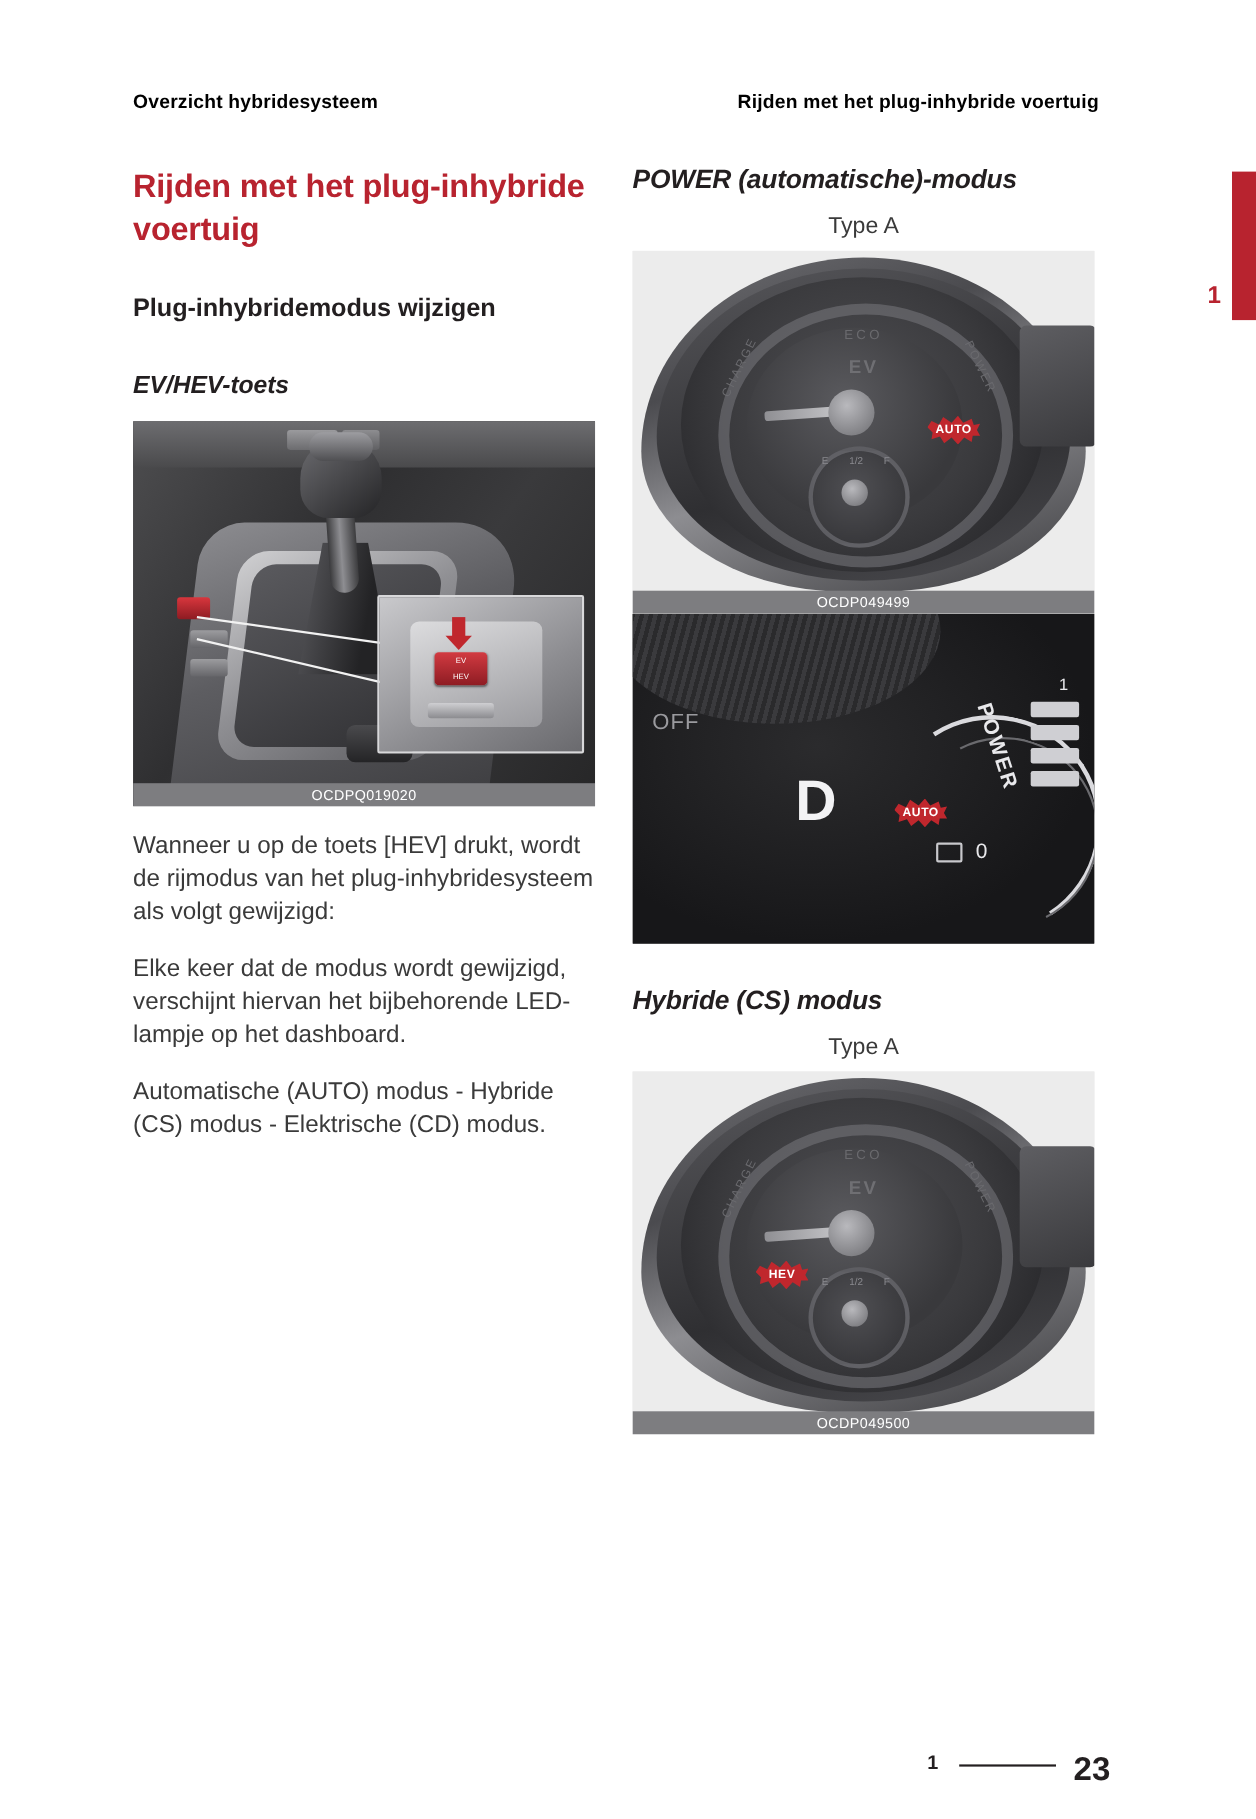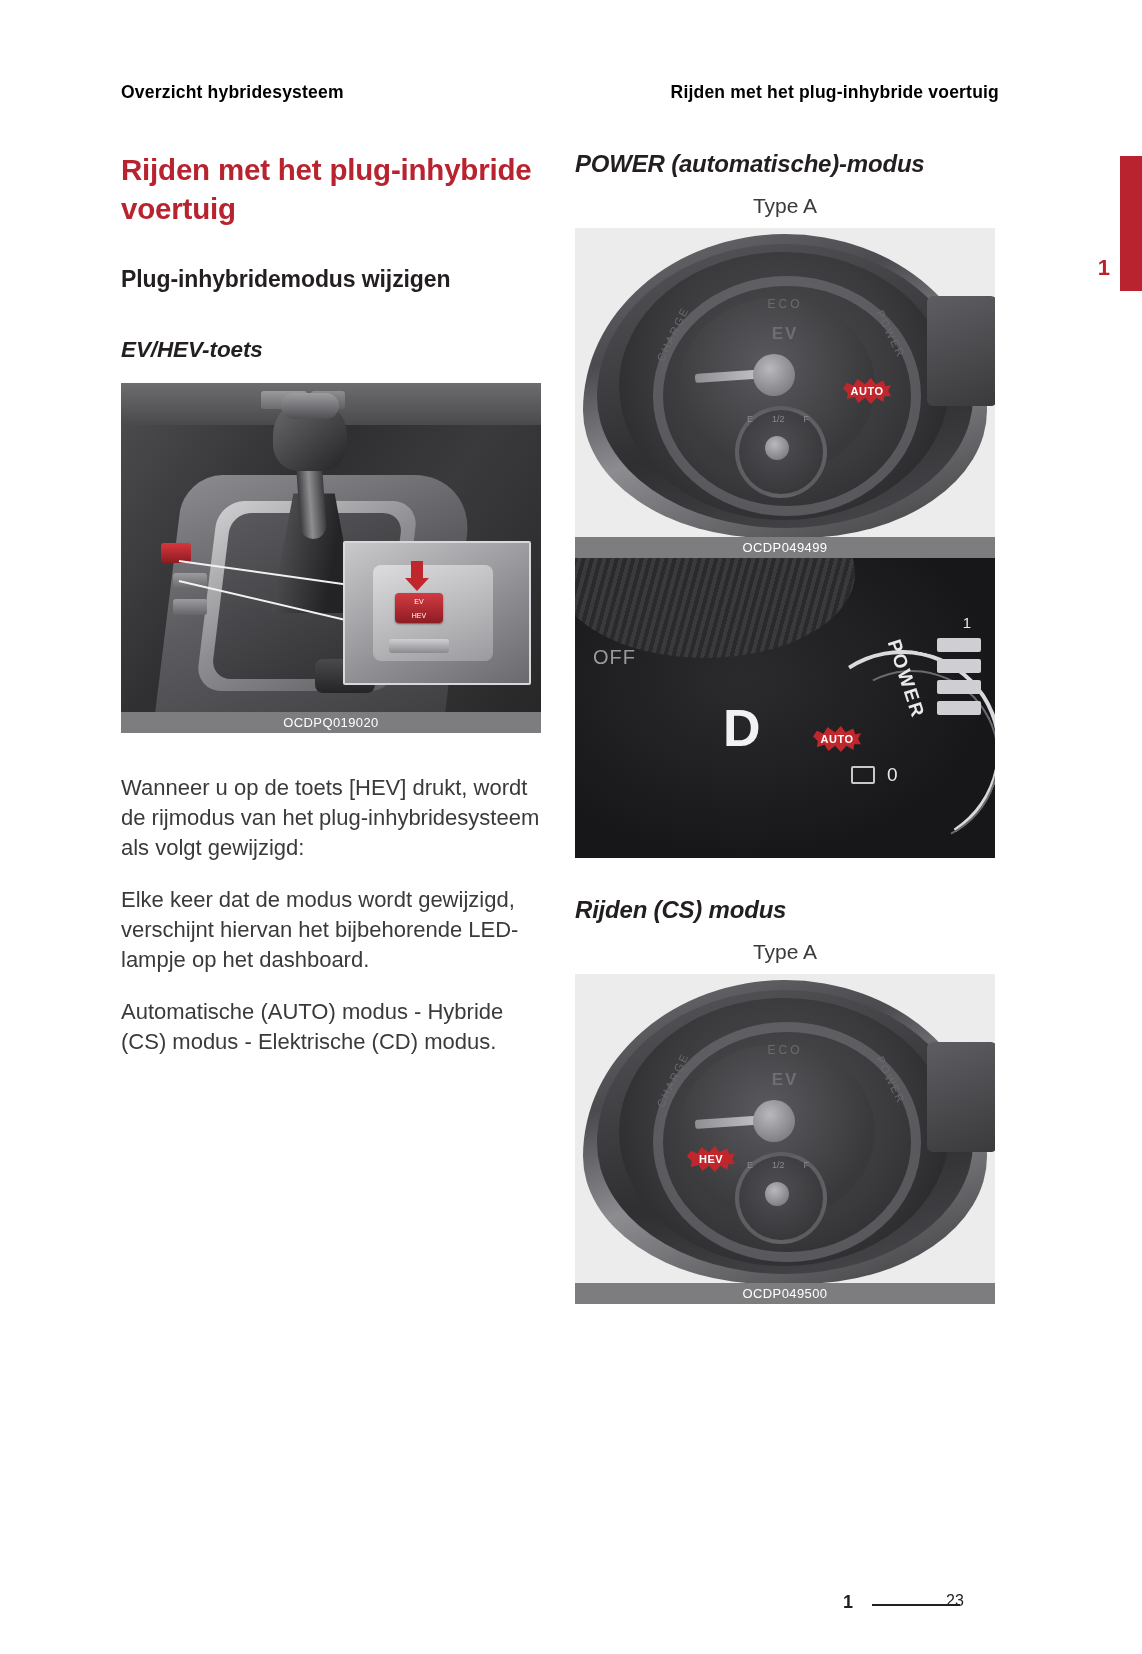--- a/index.html
+++ b/index.html
@@ -134,21 +134,21 @@
   .tft-bars{position:absolute;right:14px;top:80px;width:44px;height:130px;}
   .tft-bars i{display:block;height:14px;margin-bottom:7px;background:#cfcfd3;border-radius:2px;}
   .tft-one{position:absolute;right:24px;top:56px;color:#e9e9ec;font-size:15px;}
   .tft-zero{position:absolute;left:312px;top:206px;color:#e9e9ec;font-size:19px;}
   .tft-batt{position:absolute;left:276px;top:208px;width:20px;height:14px;border:2px solid #c8c8cc;border-radius:2px;}
 
   
   .footer{position:absolute;left:0;right:0;bottom:62px;}
   .f-num{position:absolute;left:843px;font-size:18px;font-weight:bold;}
   .f-rule{position:absolute;left:872px;top:12px;width:88px;height:2px;background:#231f20;}
-  .f-page{position:absolute;left:946px;font-size:16px;}
+  .f-page{position:absolute;left:976px;font-size:30px;font-weight:bold;}
 </style>
 </head>
 <body>
 
 <div class="runhead left">Overzicht hybridesysteem</div>
 <div class="runhead right">Rijden met het plug-inhybride voertuig</div>
 
 <div class="tab"></div>
 <div class="tab-num">1</div>
 
@@ -192,21 +192,21 @@
         <div class="key">
           <span>EV</span>
           <span>HEV</span>
         </div>
         <div class="slot"></div>
       </div>
     </div>
     <div class="cap">OCDPQ019020</div>
   </div>
 
-  <p class="body" style="margin-top:40px">Wanneer u op de toets [HEV] drukt, wordt de rijmodus van het plug-inhybridesysteem als volgt gewijzigd:</p>
+  <p class="body" style="margin-top:20px">Wanneer u op de toets [HEV] drukt, wordt de rijmodus van het plug-inhybridesysteem als volgt gewijzigd:</p>
   <p class="body">Elke keer dat de modus wordt gewijzigd, verschijnt hiervan het bijbehorende LED-lampje op het dashboard.</p>
   <p class="body">Automatische (AUTO) modus - Hybride (CS) modus - Elektrische (CD) modus.</p>
 </div>
 
 <div class="col right">
 
   <h2 class="sect">POWER (automatische)-modus</h2>
 
   <div class="typelabel">Type A</div>
 
@@ -258,21 +258,21 @@
       <div class="tft-one">1</div>
       <div class="tft-batt"></div>
       <div class="tft-zero">0</div>
       <div class="cl-badge" style="left:238px;top:168px">
         <div class="burst"></div>
         <div class="lbl">AUTO</div>
       </div>
     </div>
   </div>
 
-  <h2 class="sect" style="margin-top:38px">Rijden (CS) modus</h2>
+  <h2 class="sect" style="margin-top:38px">Hybride (CS) modus</h2>
 
   <div class="typelabel">Type A</div>
 
   <div class="fig">
     <div class="cluster">
       <div class="cl-hood"></div>
       <div class="cl-hood2"></div>
       <div class="cl-face"></div>
       <div class="cl-rightpanel"></div>
       <div class="cl-ring"></div>

